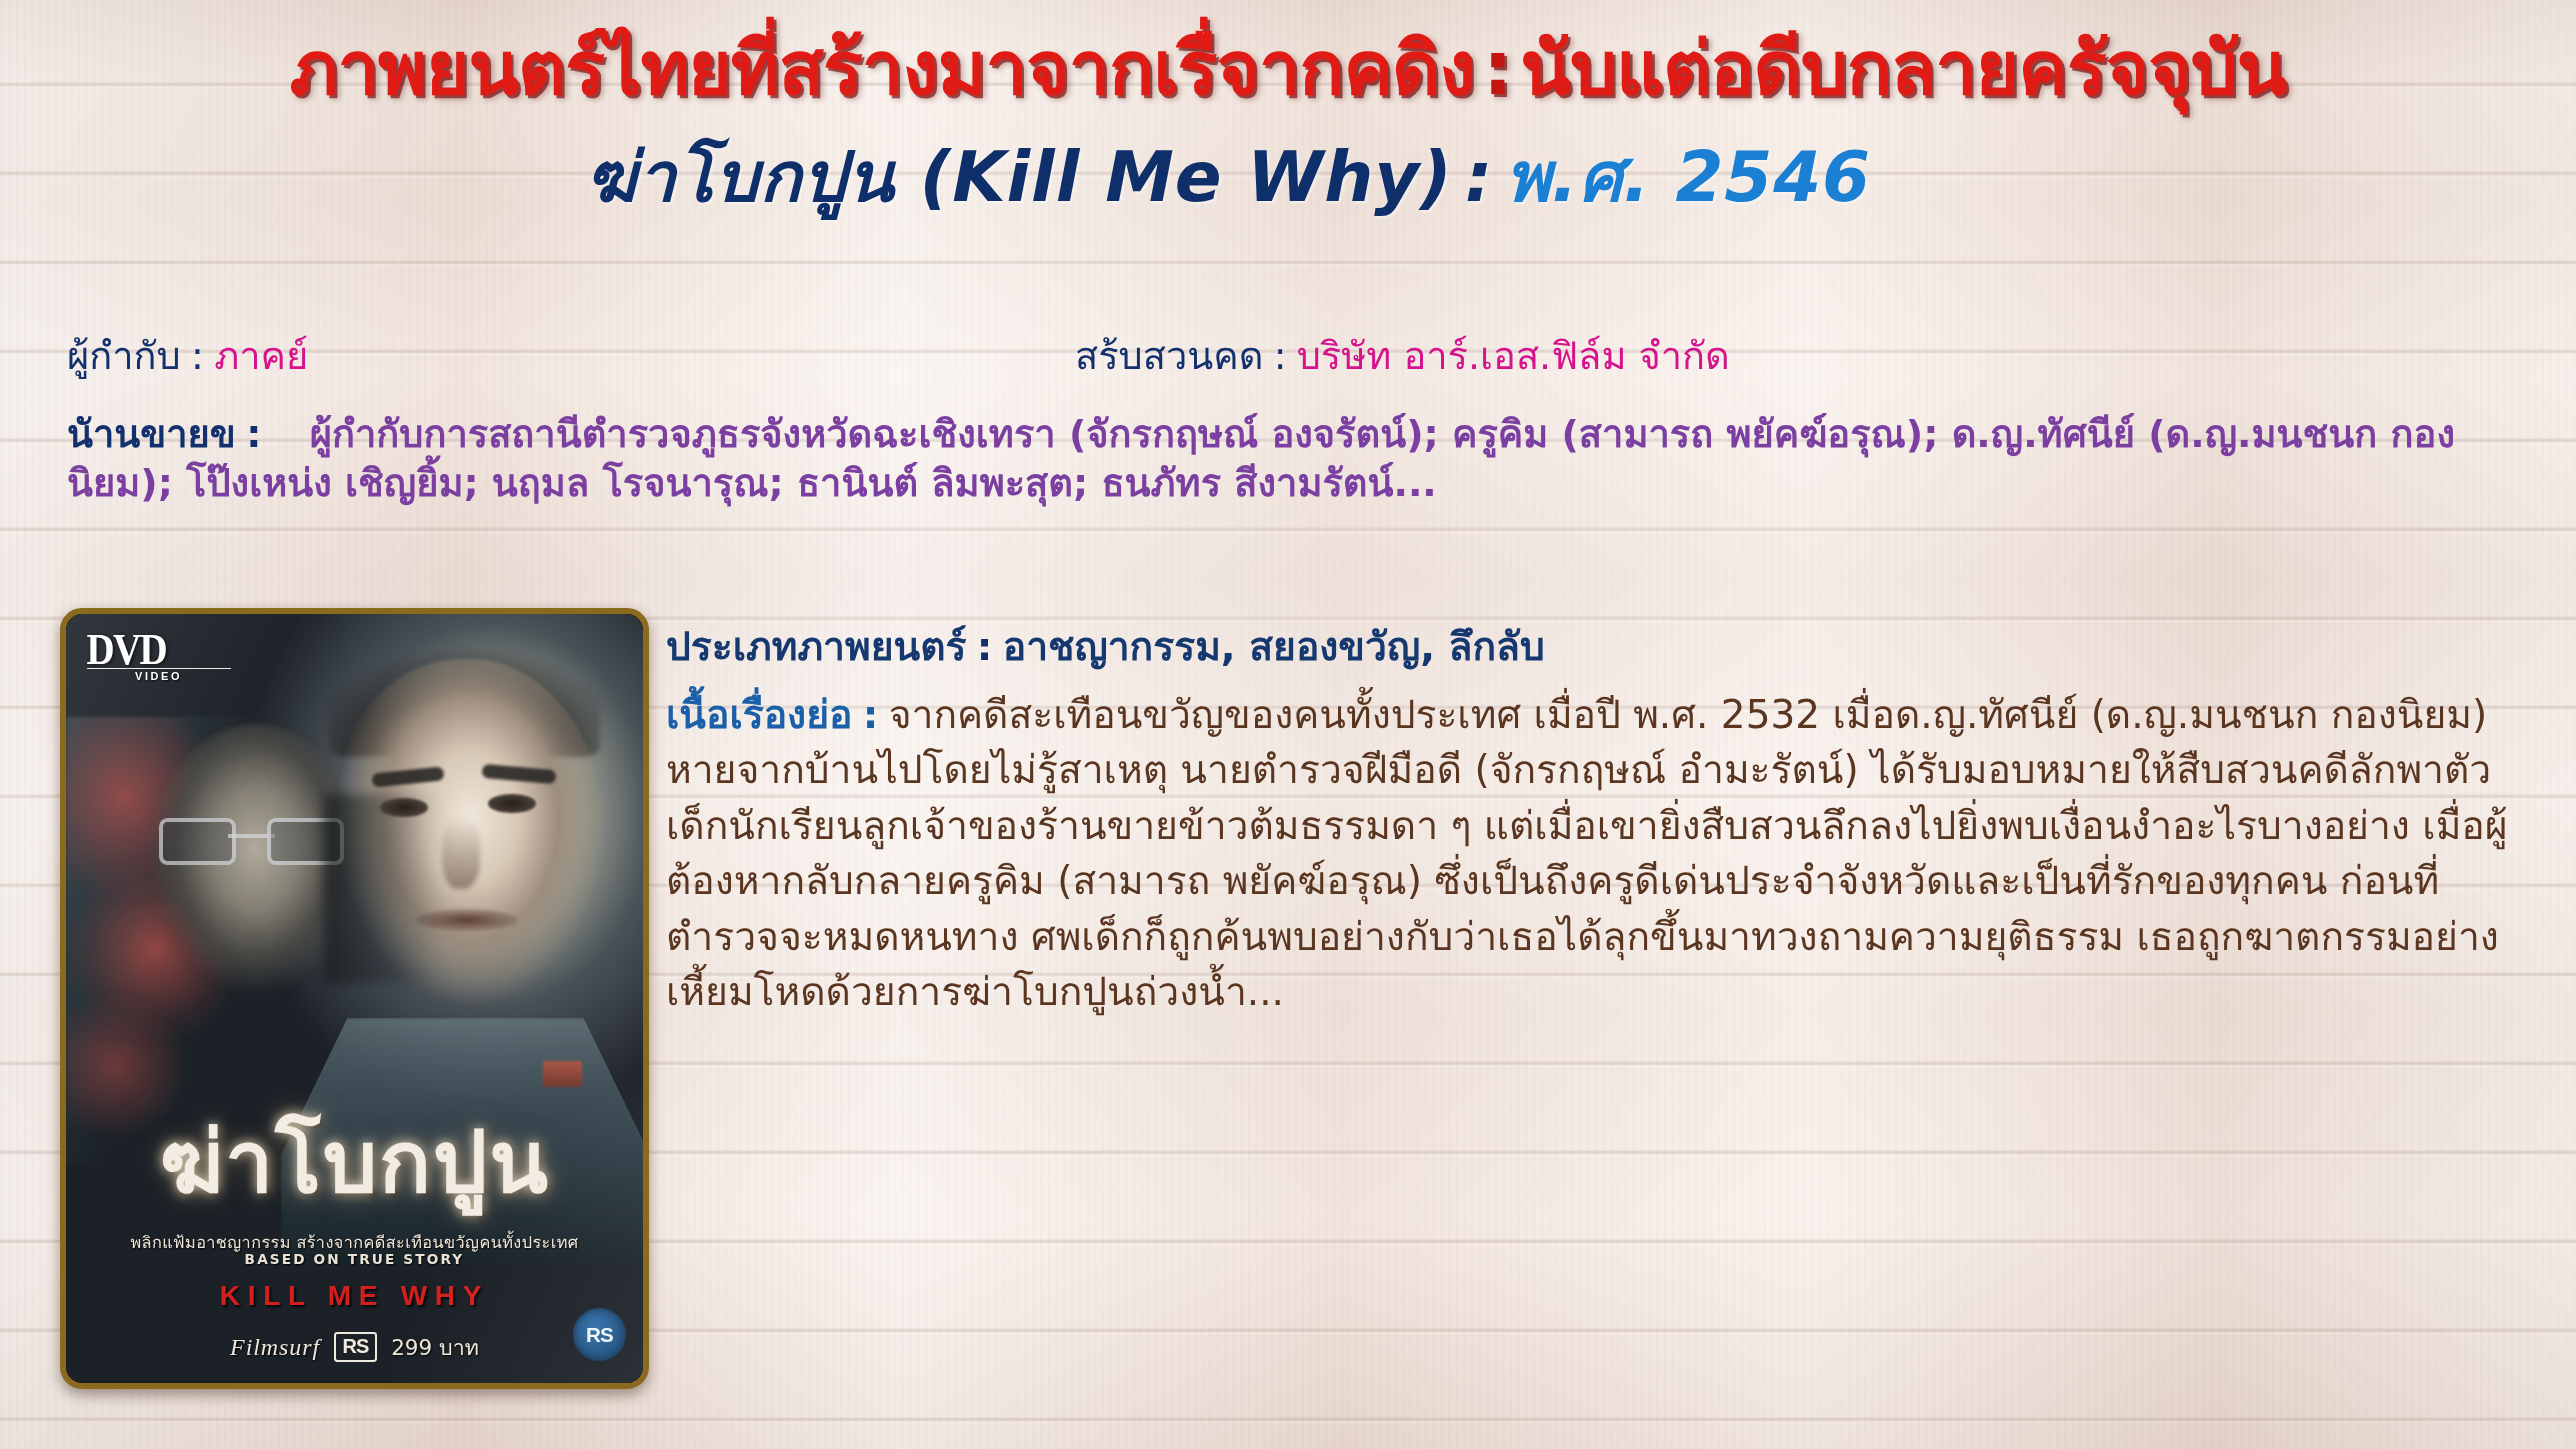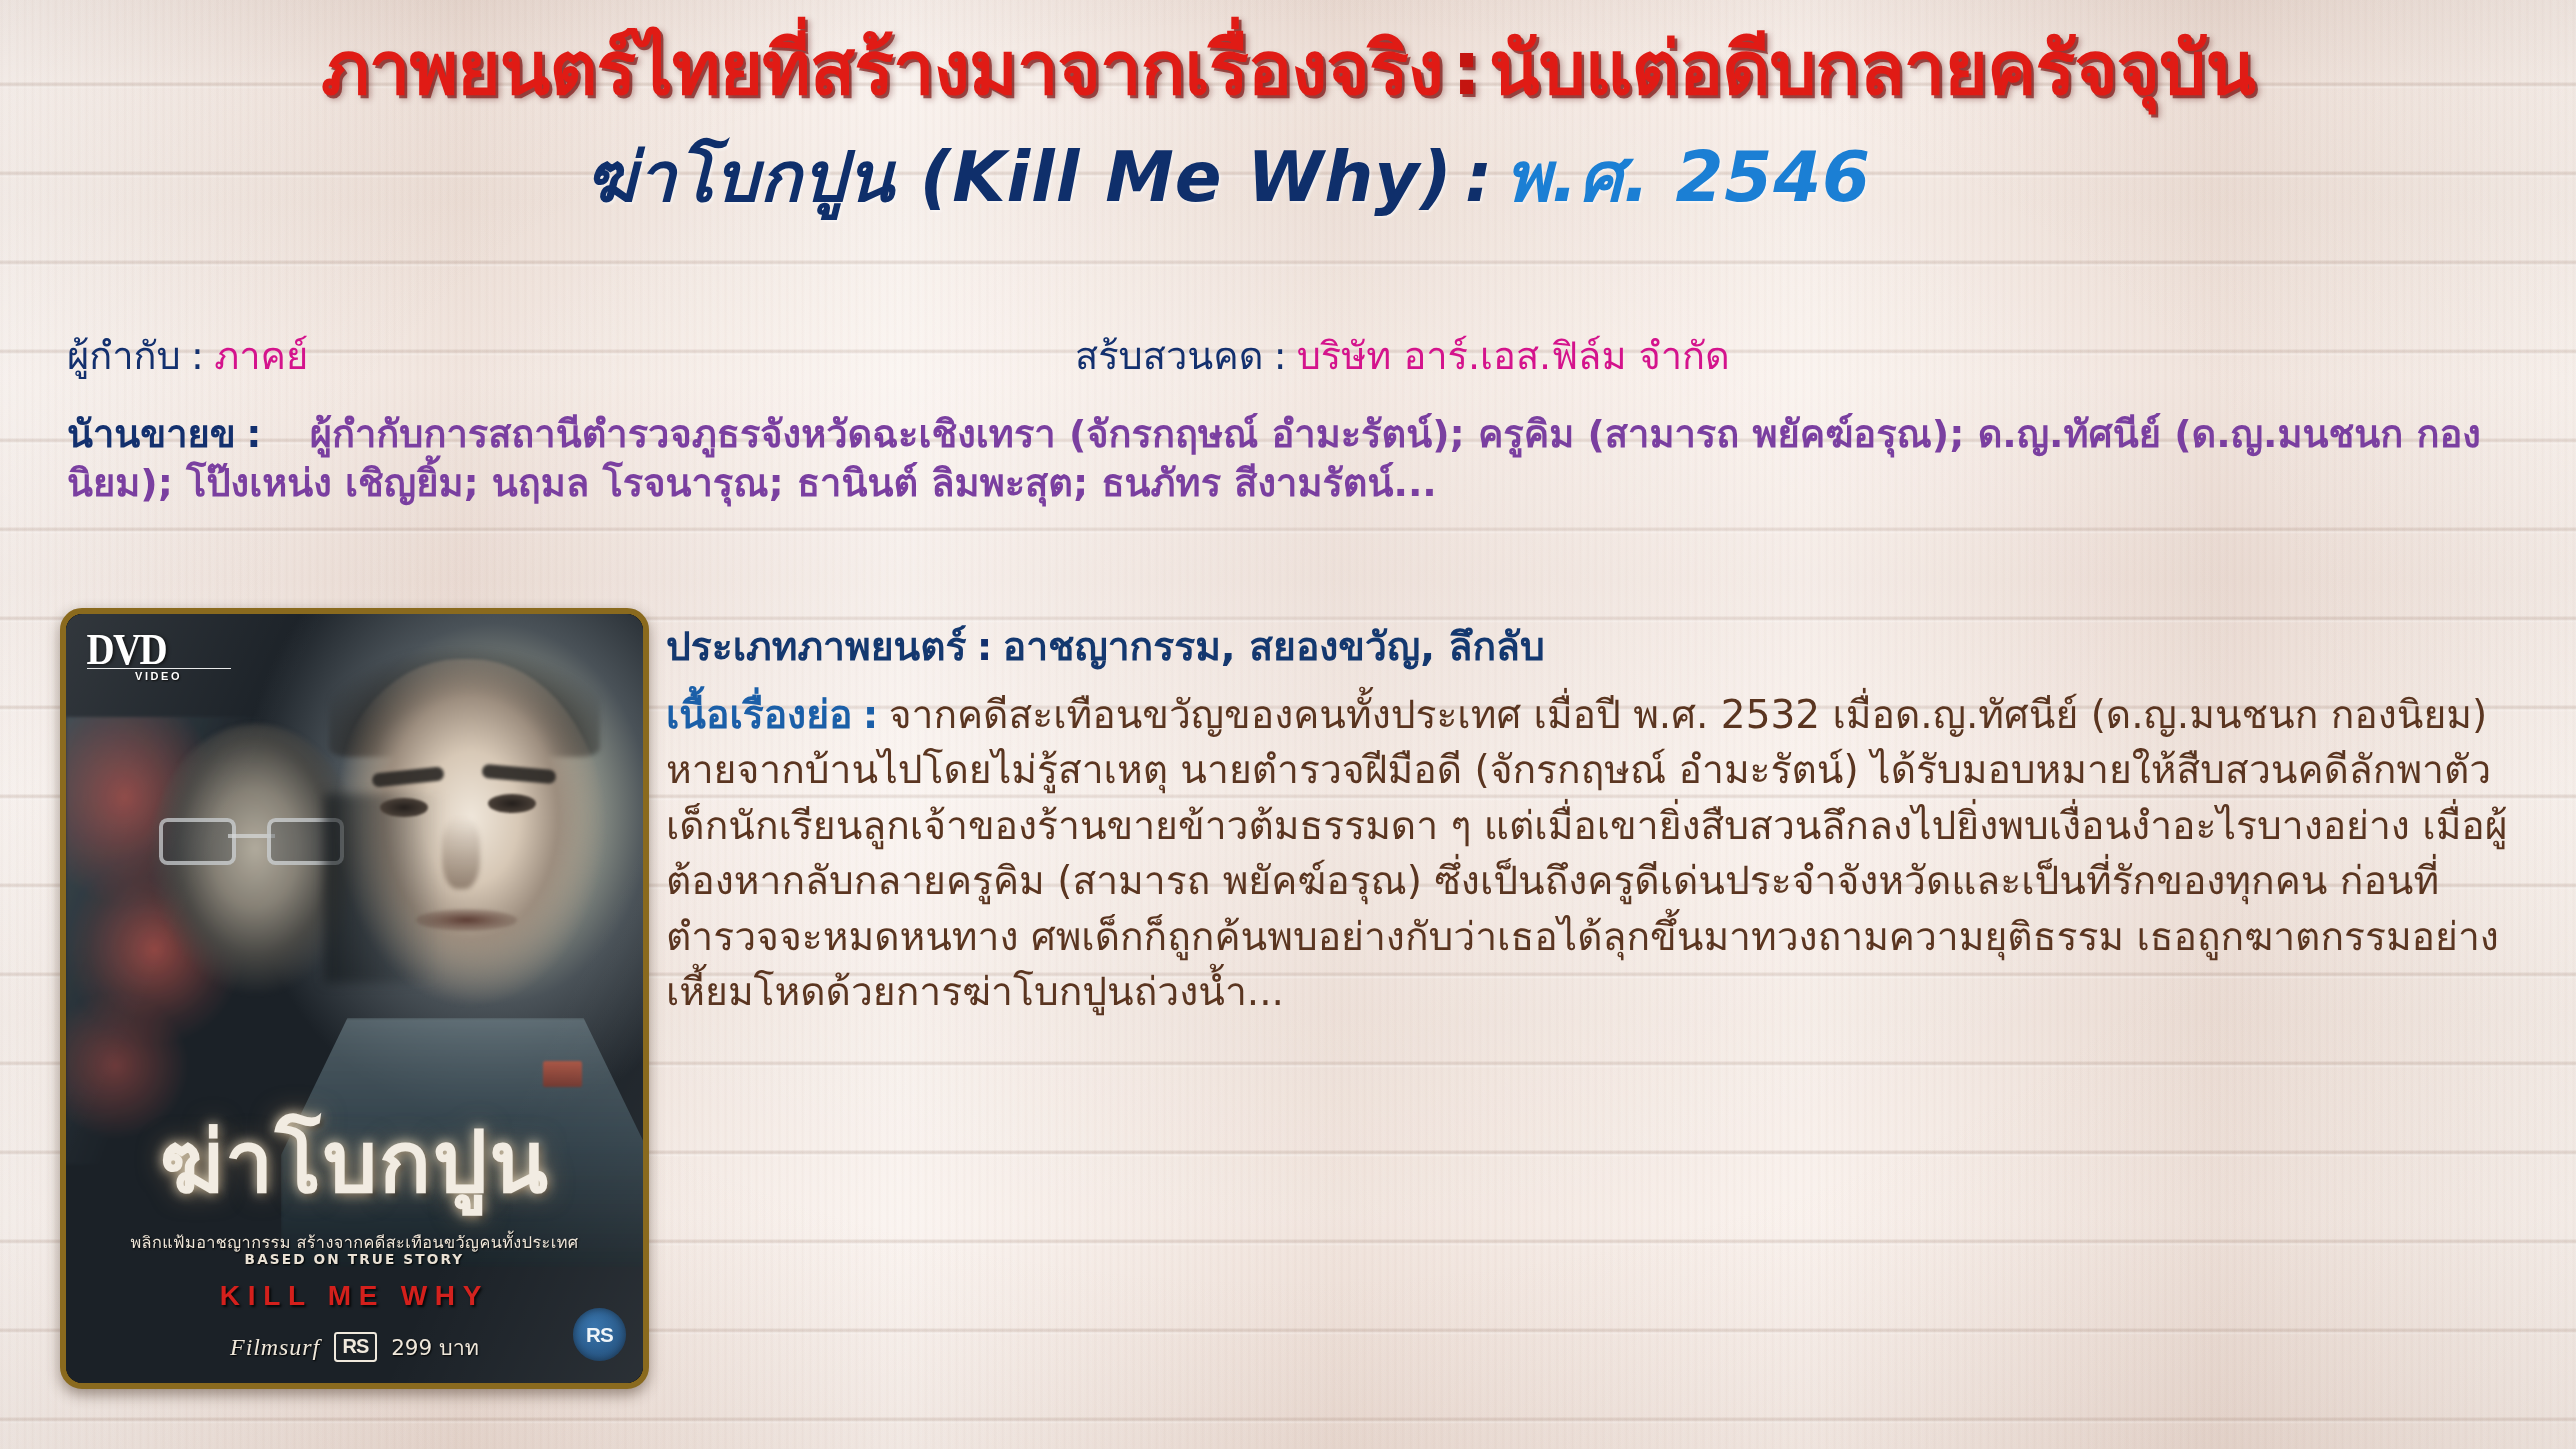--- a/index.html
+++ b/index.html
@@ -270,40 +270,40 @@
   <div class="base"></div>
   <div class="seams"></div>
   <div class="grain"></div>
   <div class="vignette"></div>
 </div>
 
 <div id="page">
 
   <div class="hdr">
     <div class="h1">
-      <span>ภาพยนตร์ไทยที่สร้างมาจากเรื่องจริง</span><span class="sep">:</span><span class="tail">นับแต่อดีบกลายครัจจุบัน</span>
+      <span>ภาพยนตร์ไทยที่สร้างมาจากเรื่จากคดิง</span><span class="sep">:</span><span class="tail">นับแต่อดีบกลายครัจจุบัน</span>
     </div>
   </div>
 
   <div class="sub">
     <div class="s1">
       <span>ฆ่าโบกปูน (Kill Me Why)</span><span class="sep" style="padding:0 12px;">:</span><span class="year">พ.ศ. 2546</span>
     </div>
   </div>
 
   <div class="creditRow" id="director">
     <span class="lbl">ผู้กำกับ</span><span class="colon">:</span><span class="pink">ภาคย์</span>
   </div>
 
   <div class="creditRow" id="producer">
     <span class="lbl">สร้บสวนคด</span><span class="colon">:</span><span class="pink">บริษัท อาร์.เอส.ฟิล์ม จำกัด</span>
   </div>
 
   <div class="castWrap">
-    <span class="lbl">นัานขายข</span><span class="colon">:</span><span class="castGap"></span><span class="purple">ผู้กำกับการสถานีตำรวจภูธรจังหวัดฉะเชิงเทรา (จักรกฤษณ์ อำมะรัตน์); ครูคิม (สามารถ พยัคฆ์อรุณ); ด.ญ.ทัศนีย์ (ด.ญ.มนชนก กองนิยม); โป๊งเหน่ง เชิญยิ้ม; นฤมล โรจนารุณ; ธานินต์ ลิมพะสุต; ธนภัทร สีงามรัตน์...</span>
+    <span class="lbl">นัานขายข</span><span class="colon">:</span><span class="castGap"></span><span class="purple">ผู้กำกับการสถานีตำรวจภูธรจังหวัดฉะเชิงเทรา (จักรกฤษณ์ องจรัตน์); ครูคิม (สามารถ พยัคฆ์อรุณ); ด.ญ.ทัศนีย์ (ด.ญ.มนชนก กองนิยม); โป๊งเหน่ง เชิญยิ้ม; นฤมล โรจนารุณ; ธานินต์ ลิมพะสุต; ธนภัทร สีงามรัตน์...</span>
   </div>
 
   <div id="cover">
     <div class="cvInner">
       <div class="cvBase"></div>
       <div class="cvBlood"></div>
 
       <div class="faceL"></div>
       <div class="glasses">
         <i class="a"></i>

